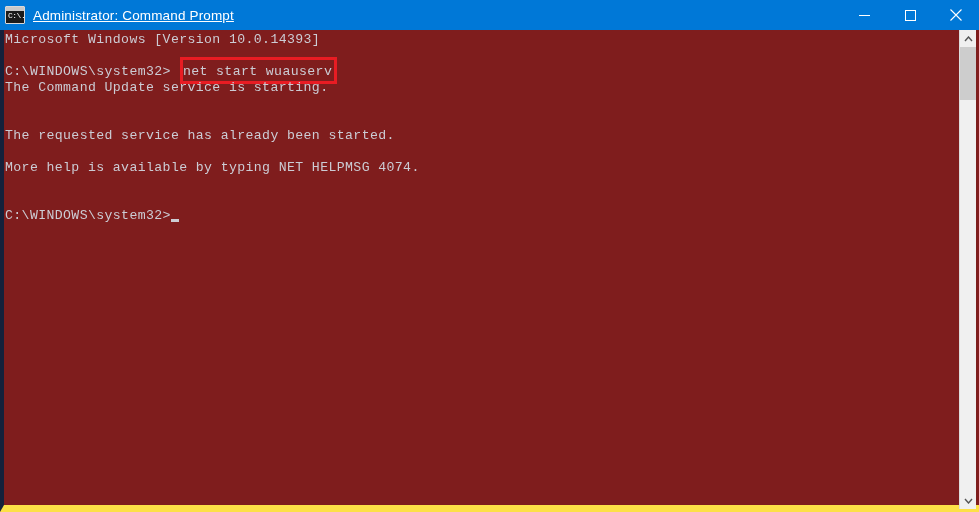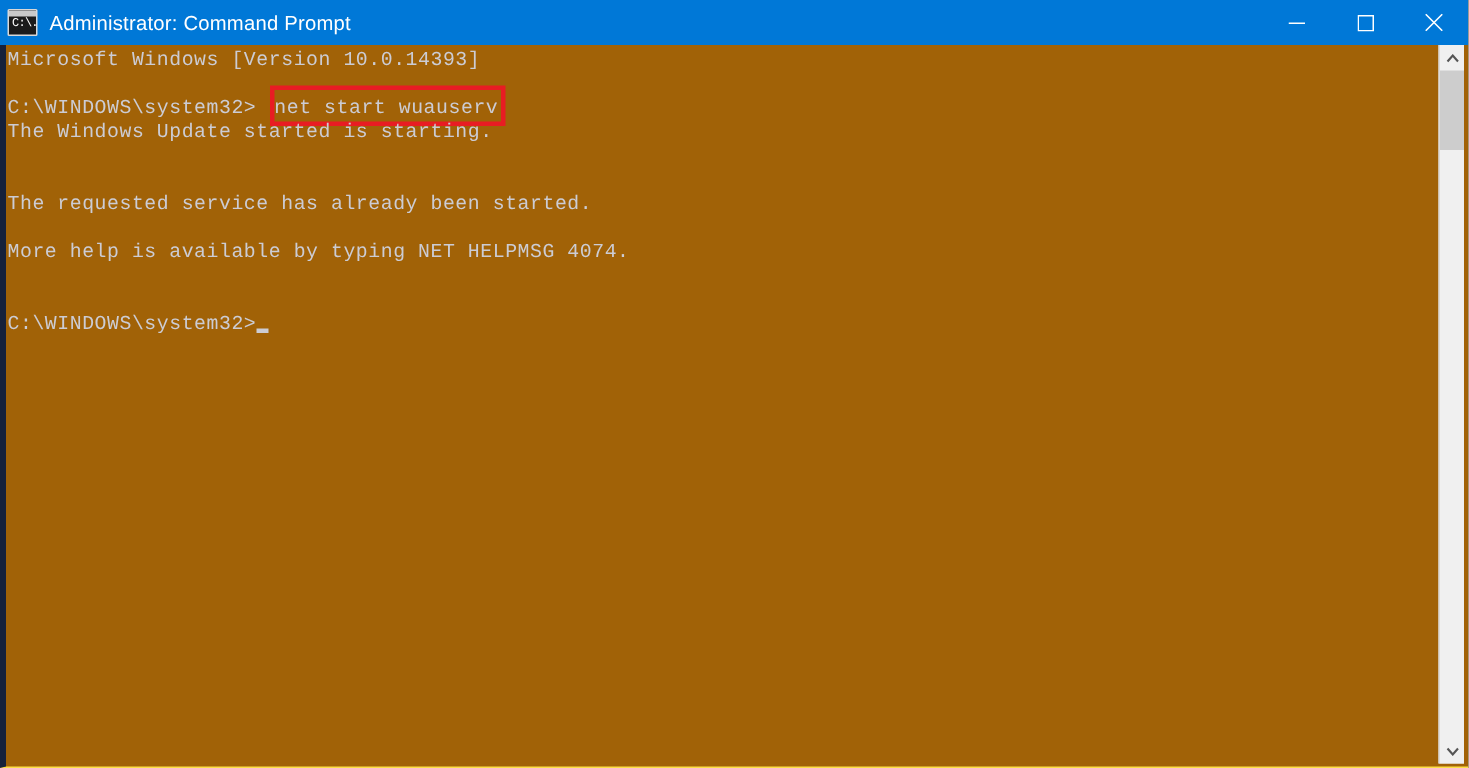--- a/index.html
+++ b/index.html
@@ -62,20 +62,21 @@
     letter-spacing: -0.5px;
     white-space: nowrap;
   }
   .title-text {
     color: #ffffff;
     font-size: 13.5px;
     font-weight: 400;
     letter-spacing: 0.15px;
     white-space: nowrap;
     flex: 1 1 auto;
+    text-decoration: underline;
   }
   .win-controls {
     display: flex;
     align-items: stretch;
     height: 30px;
     flex: 0 0 auto;
   }
   .win-btn {
     width: 46px;
     height: 30px;
@@ -86,24 +87,24 @@
   }
   .win-btn svg { display: block; }
 
   
   .console {
     position: absolute;
     left: 0;
     top: 30px;
     width: 979px;
     height: 482px;
-    background: #a16207;
+    background: #7f1d1d;
     border-left: 4px solid #16213b;
     border-right: 0;
-    border-bottom: 1px solid #fde047;
+    border-bottom: 7px solid #fde047;
     box-sizing: border-box;
     overflow: hidden;
   }
   .console-inner {
     position: absolute;
     left: 0;
     top: 0;
     right: 0;
     bottom: 0;
     padding-left: 1px;
@@ -217,21 +218,21 @@
     </div>
   </div>
 
   <div class="console">
     <div class="console-inner">
 
       <div class="line"><span>Microsoft Windows [Version 10.0.14393]</span></div>
       <div class="line blank">&nbsp;</div>
 
       <div class="line"><span>C:\WINDOWS\system32&gt;</span><span class="hl">net start wuauserv</span></div>
-      <div class="line"><span>The Windows Update started is starting.</span></div>
+      <div class="line"><span>The Command Update service is starting.</span></div>
       <div class="line blank">&nbsp;</div>
       <div class="line blank">&nbsp;</div>
 
       <div class="line"><span>The requested service has already been started.</span></div>
       <div class="line blank">&nbsp;</div>
       <div class="line"><span>More help is available by typing NET HELPMSG 4074.</span></div>
       <div class="line blank">&nbsp;</div>
       <div class="line blank">&nbsp;</div>
 
       <div class="line"><span>C:\WINDOWS\system32&gt;</span><span class="cursor"></span></div>

